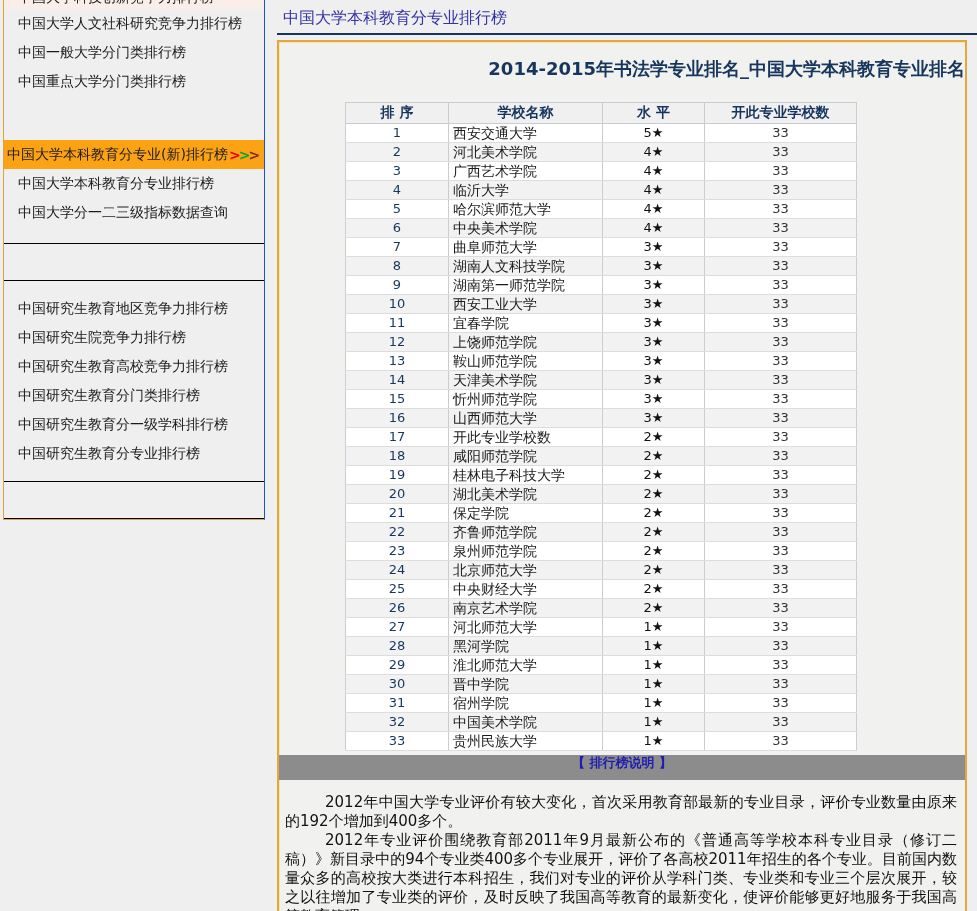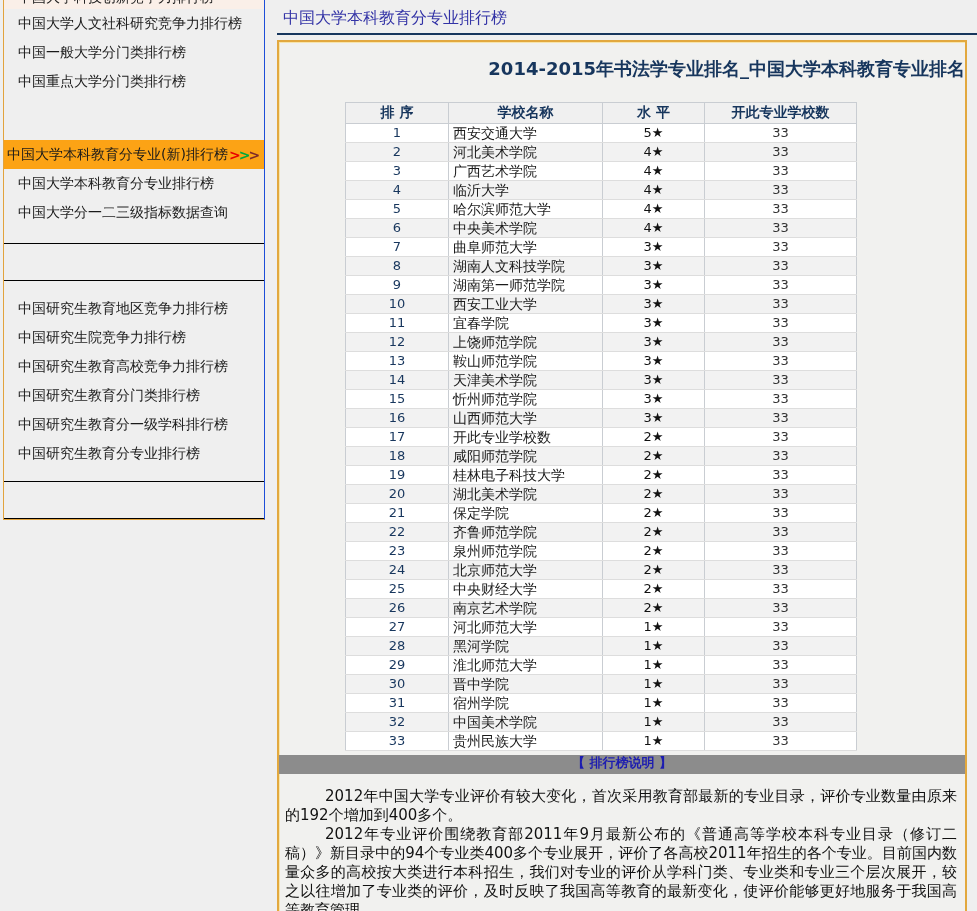--- a/index.html
+++ b/index.html
@@ -72,21 +72,21 @@
   .rank-table td{
     height:18px;border-left:1px solid #C9CDD2;border-right:1px solid #C9CDD2;
     border-bottom:1px solid #DDDDDD;padding:0;font-size:13px;line-height:18px;
   }
   .rank-table tr:nth-child(even) td{background:#F2F2F2;}
   .cell-rank{text-align:center;color:#17365D;}
   .cell-school{text-align:left;padding-left:4px !important;color:#1A1A1A;font-size:14px !important;}
   .cell-level{text-align:center;color:#111111;}
   .cell-count{text-align:center;color:#333333;}
   .note-bar{
-    margin-top:4px;height:19px;line-height:15px;background:#8C8C8C;
+    margin-top:4px;height:25px;line-height:15px;background:#8C8C8C;
     text-align:center;font-size:13px;font-weight:bold;color:#1D1DB0;
   }
   .paragraphs{
     margin:13px 8px 0 6px;font-size:15px;line-height:19px;color:#111111;
     text-align:justify;
   }
   .paragraphs p{margin:0;text-indent:40px;}
 </style>
 </head>
 <body>

